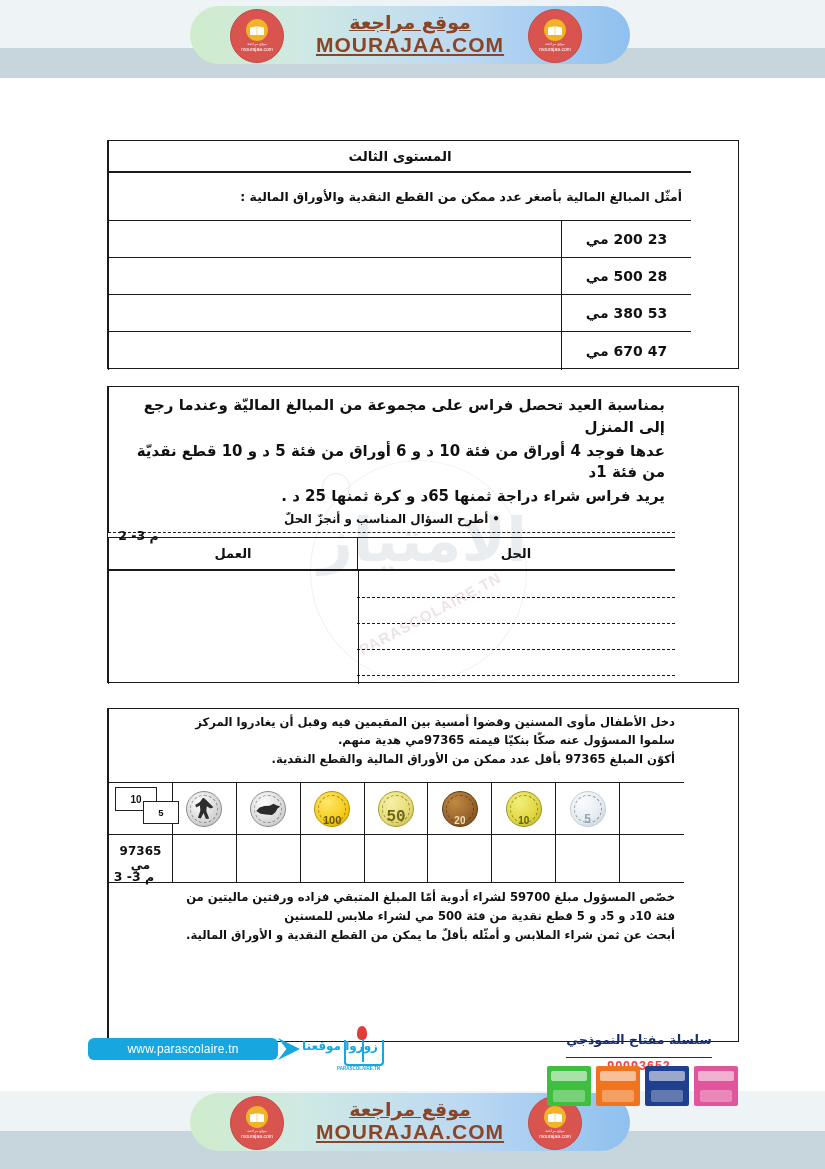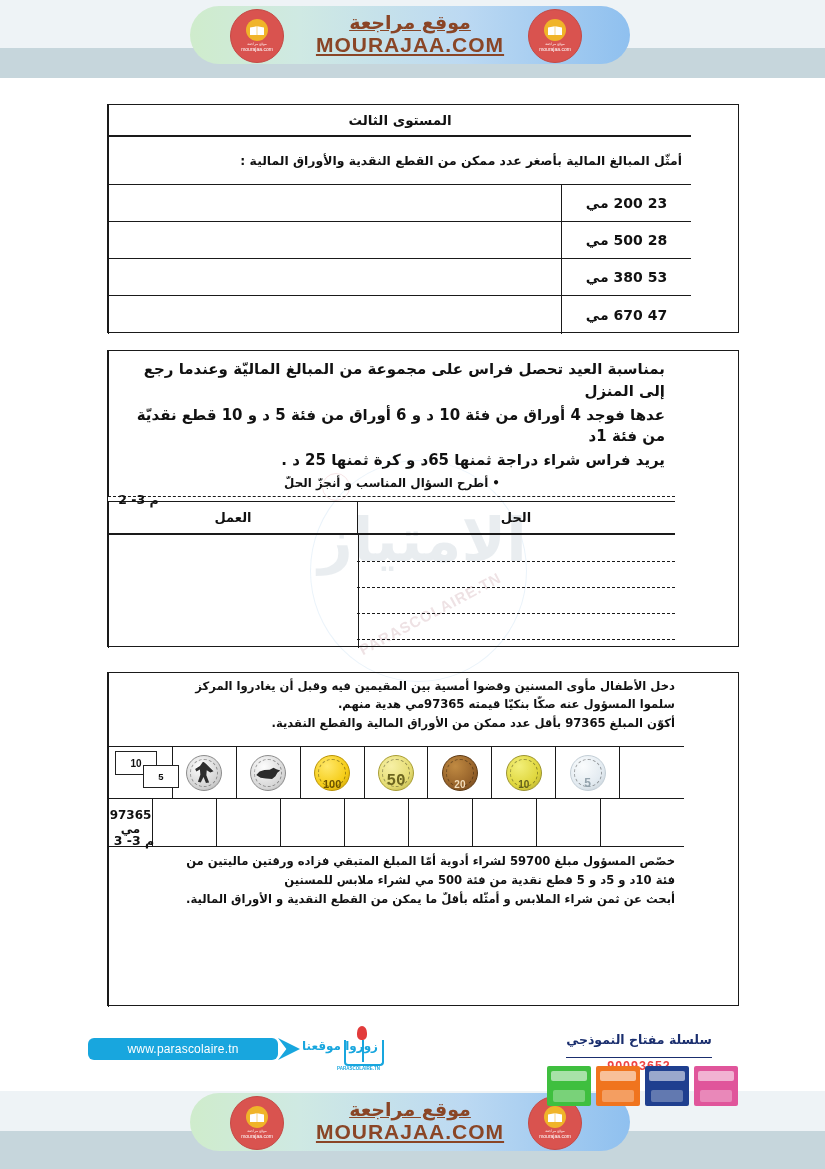--- a/index.html
+++ b/index.html
@@ -83,20 +83,21 @@
     position:absolute;left:52px;top:18px;width:26px;height:26px;
     border:1px solid #e2a3a8;border-radius:50%;
   }
 
   
   .sheet{position:absolute;z-index:2;}
   .box{
     border:1.6px solid #1a1a1a;
     background:transparent;
     box-sizing:border-box;
+    margin-top:36px;
   }
   .ar{
     font-family:"DejaVu Sans",sans-serif;
     direction:rtl;text-align:right;
     font-weight:bold;color:#111;
   }
 
   
   #sec1{left:107px;top:104px;width:632px;height:229px;}
   #sec1 .outer{width:100%;height:100%;position:relative;}
@@ -454,21 +455,21 @@
       </div>
       <div class="cell" style="width:64px;">
         <div class="coin c-5">
             <span class="den">5</span>
           </div>
       </div>
       <div class="cell" style="width:64px;"></div>
     </div>
 
     <div class="ansrow">
-      <div class="cell" style="width:44px;">
+      <div class="cell" style="width:64px;">
         <span>97365</span>
         <span>مي</span>
       </div>
       <div class="cell" style="width:64px;"></div>
       <div class="cell" style="width:64px;"></div>
       <div class="cell" style="width:64px;"></div>
       <div class="cell" style="width:64px;"></div>
       <div class="cell" style="width:64px;"></div>
       <div class="cell" style="width:64px;"></div>
       <div class="cell" style="width:64px;"></div>

